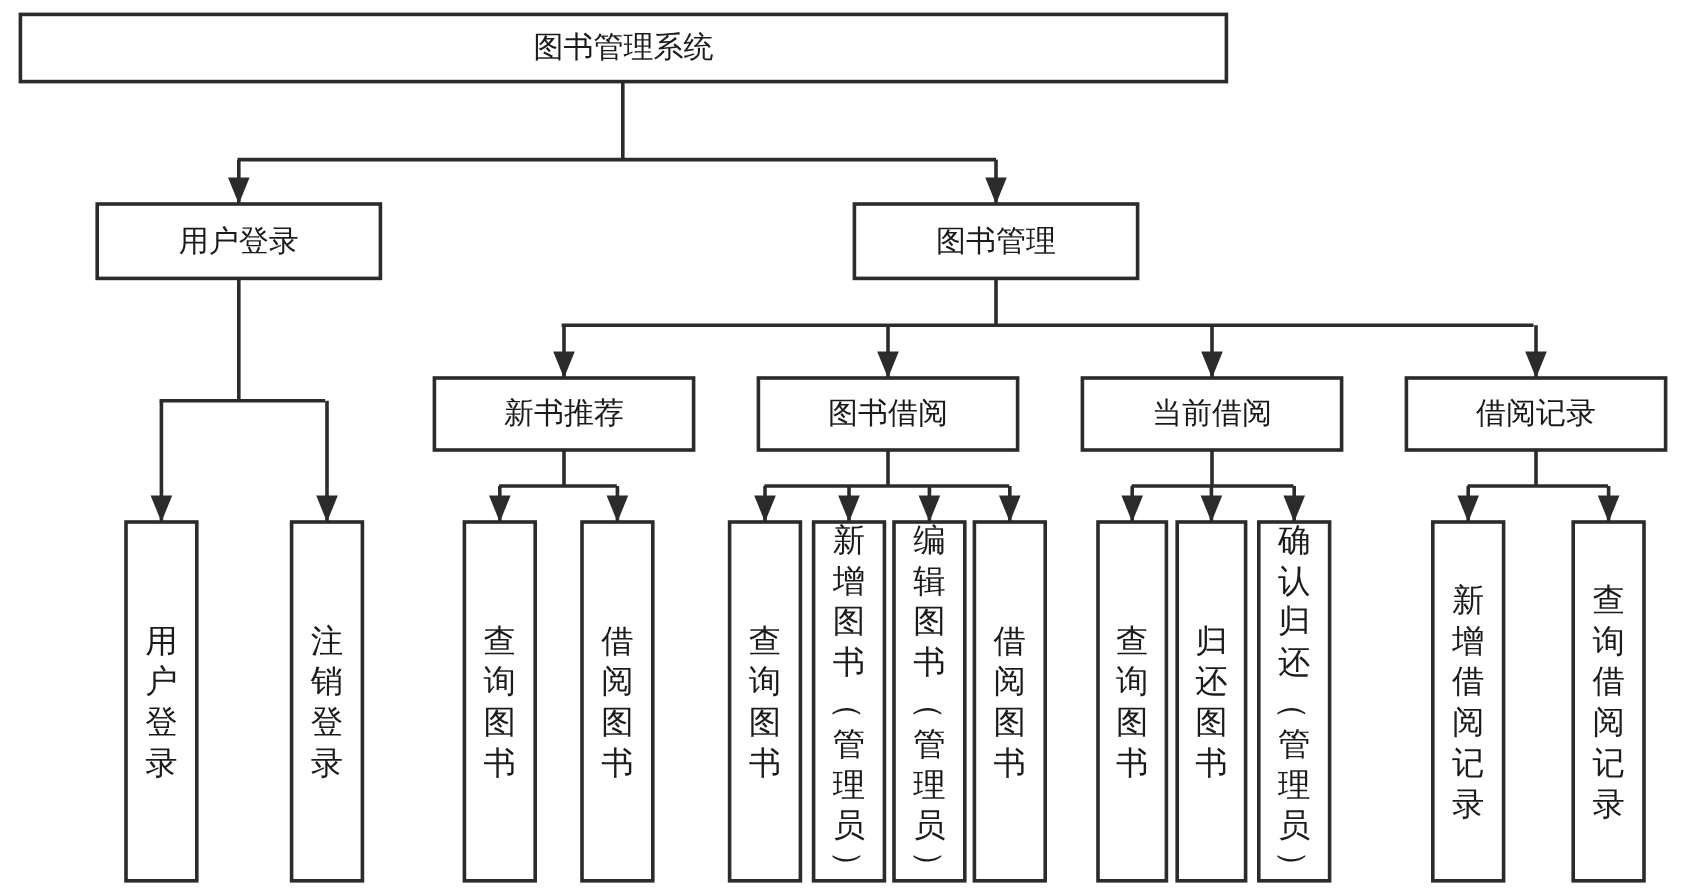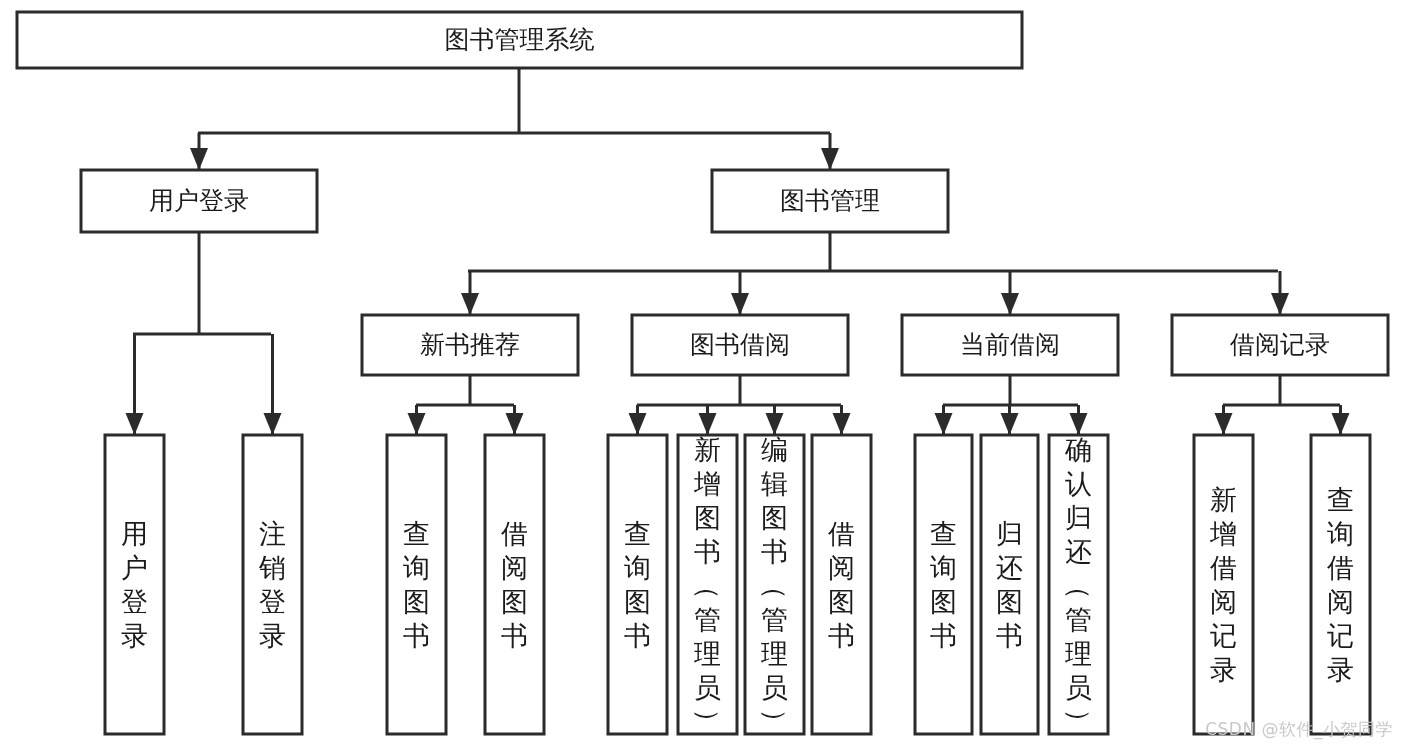--- a/index.html
+++ b/index.html
@@ -311,14 +311,13 @@
           <rect x="1311" y="435" width="59" height="299" class="node-rect"></rect>
           <text x="1340.5" y="509.02" class="node-label-vert">查</text>
           <text x="1340.5" y="543.02" class="node-label-vert">询</text>
           <text x="1340.5" y="577.02" class="node-label-vert">借</text>
           <text x="1340.5" y="611.02" class="node-label-vert">阅</text>
           <text x="1340.5" y="645.02" class="node-label-vert">记</text>
           <text x="1340.5" y="679.02" class="node-label-vert">录</text>
         </g>
       </g>
   </svg>
-  <div class="watermark">CSDN @软件_小贺同学</div>
 </div>
 
 </body></html>

